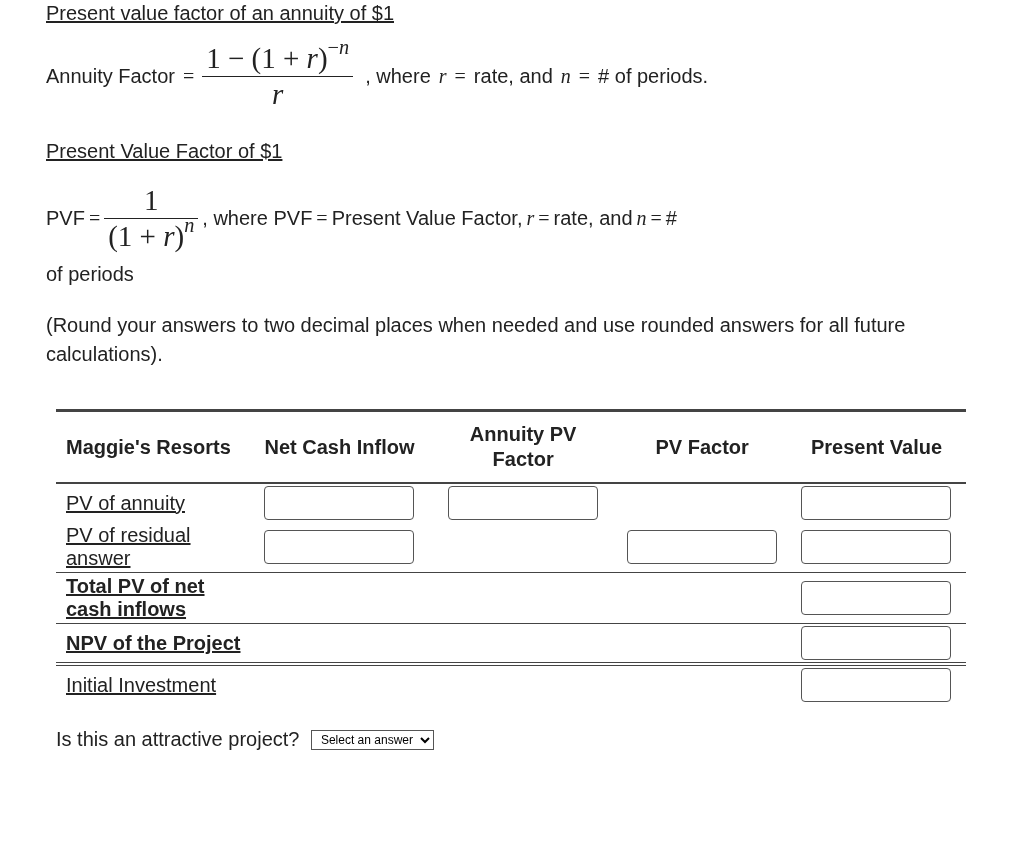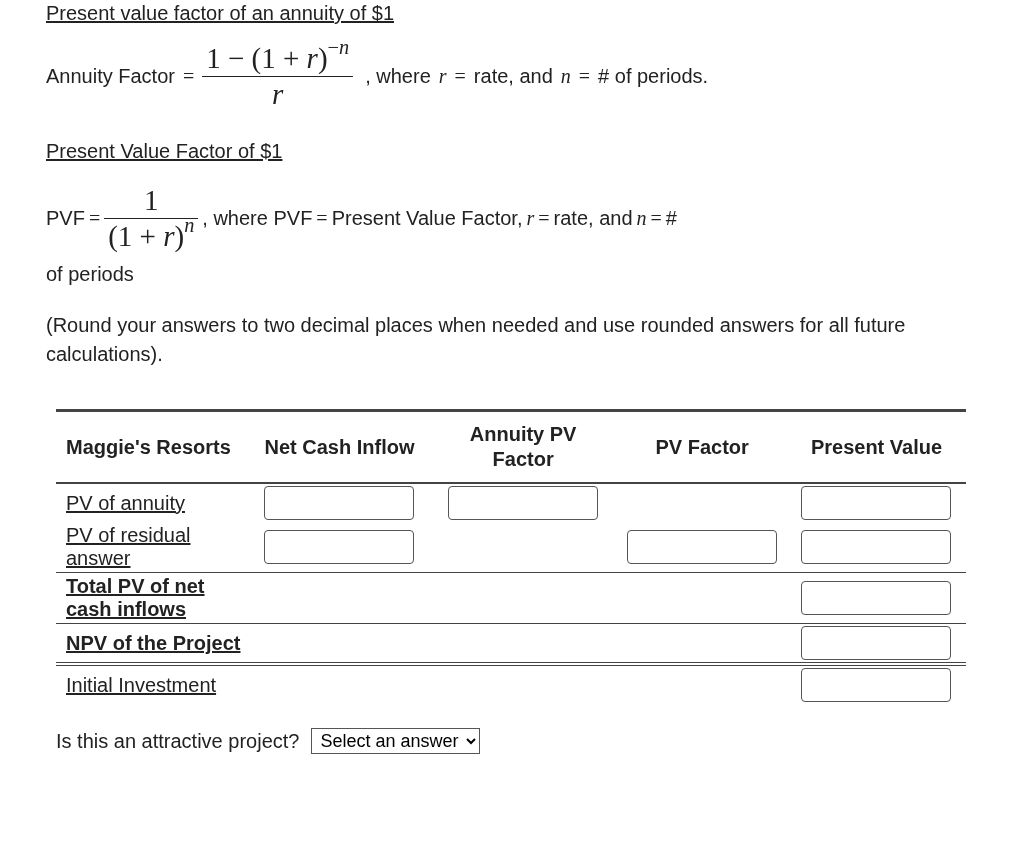--- a/index.html
+++ b/index.html
@@ -90,24 +90,25 @@
     }
     td.center { text-align:center; }
 
     .question {
       margin: 24px 0 0 10px;
       display: flex;
       align-items: center;
       gap: 12px;
     }
     select.ans {
-      font-size: 18px;
+      font-size: 12px;
       padding: 1px 4px;
       border: 1px solid #555;
       background: #fff;
+      text-align: center;
     }
     .col-c1 { width: 200px; }
     .col-c2 { width: 180px; }
     .col-c3 { width: 190px; }
     .col-c4 { width: 170px; }
     .col-c5 { width: 180px; }
   </style>
 </head>
 <body>
 

